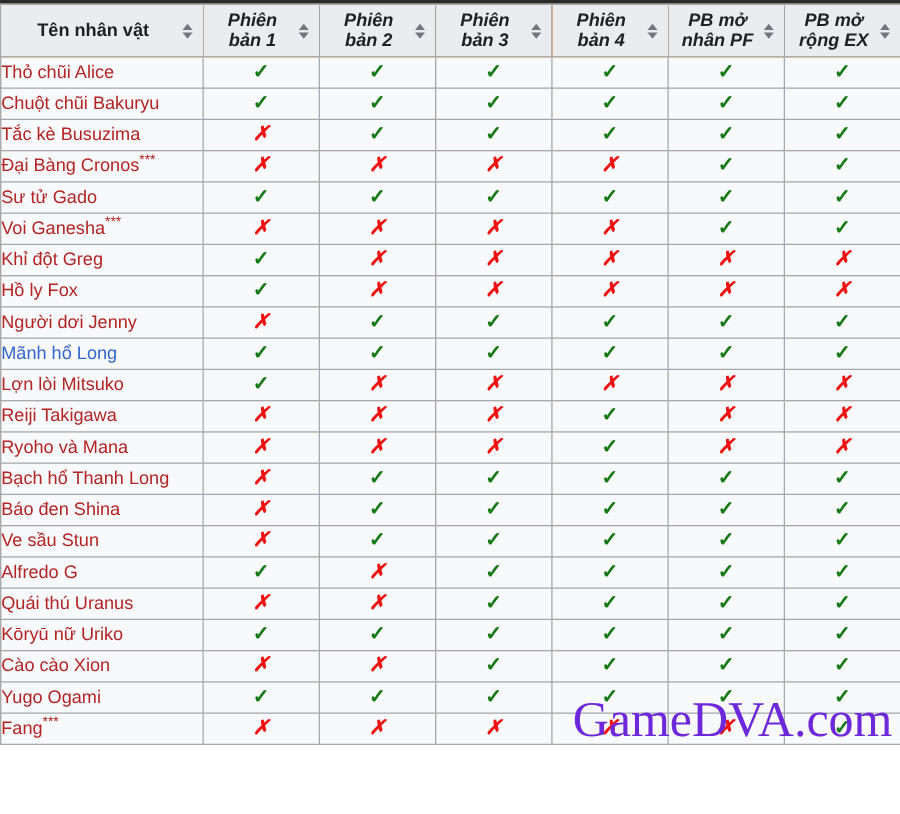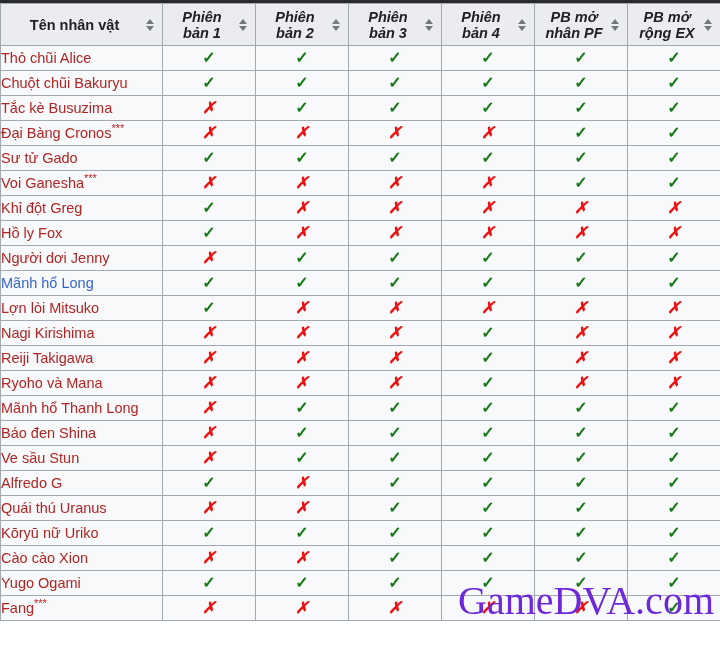--- a/index.html
+++ b/index.html
@@ -292,48 +292,39 @@
         <tr>
           <td class="name-cell"><span>Lợn lòi Mitsuko</span></td>
           <td class="mark-cell"><span class="yes">✓</span></td>
           <td class="mark-cell"><span class="no">✗</span></td>
           <td class="mark-cell"><span class="no">✗</span></td>
           <td class="mark-cell"><span class="no">✗</span></td>
           <td class="mark-cell"><span class="no">✗</span></td>
           <td class="mark-cell"><span class="no">✗</span></td>
         </tr>
         <tr>
-          <td class="name-cell"><span>Nagi Kirishima</span></td>
-          <td class="mark-cell"><span class="no">✗</span></td>
-          <td class="mark-cell"><span class="no">✗</span></td>
-          <td class="mark-cell"><span class="no">✗</span></td>
-          <td class="mark-cell"><span class="yes">✓</span></td>
-          <td class="mark-cell"><span class="no">✗</span></td>
-          <td class="mark-cell"><span class="no">✗</span></td>
-        </tr>
-        <tr>
           <td class="name-cell"><span>Reiji Takigawa</span></td>
           <td class="mark-cell"><span class="no">✗</span></td>
           <td class="mark-cell"><span class="no">✗</span></td>
           <td class="mark-cell"><span class="no">✗</span></td>
           <td class="mark-cell"><span class="yes">✓</span></td>
           <td class="mark-cell"><span class="no">✗</span></td>
           <td class="mark-cell"><span class="no">✗</span></td>
         </tr>
         <tr>
           <td class="name-cell"><span>Ryoho và Mana</span></td>
           <td class="mark-cell"><span class="no">✗</span></td>
           <td class="mark-cell"><span class="no">✗</span></td>
           <td class="mark-cell"><span class="no">✗</span></td>
           <td class="mark-cell"><span class="yes">✓</span></td>
           <td class="mark-cell"><span class="no">✗</span></td>
           <td class="mark-cell"><span class="no">✗</span></td>
         </tr>
         <tr>
-          <td class="name-cell"><span>Mãnh hổ Thanh Long</span></td>
+          <td class="name-cell"><span>Bạch hổ Thanh Long</span></td>
           <td class="mark-cell"><span class="no">✗</span></td>
           <td class="mark-cell"><span class="yes">✓</span></td>
           <td class="mark-cell"><span class="yes">✓</span></td>
           <td class="mark-cell"><span class="yes">✓</span></td>
           <td class="mark-cell"><span class="yes">✓</span></td>
           <td class="mark-cell"><span class="yes">✓</span></td>
         </tr>
         <tr>
           <td class="name-cell"><span>Báo đen Shina</span></td>
           <td class="mark-cell"><span class="no">✗</span></td>

